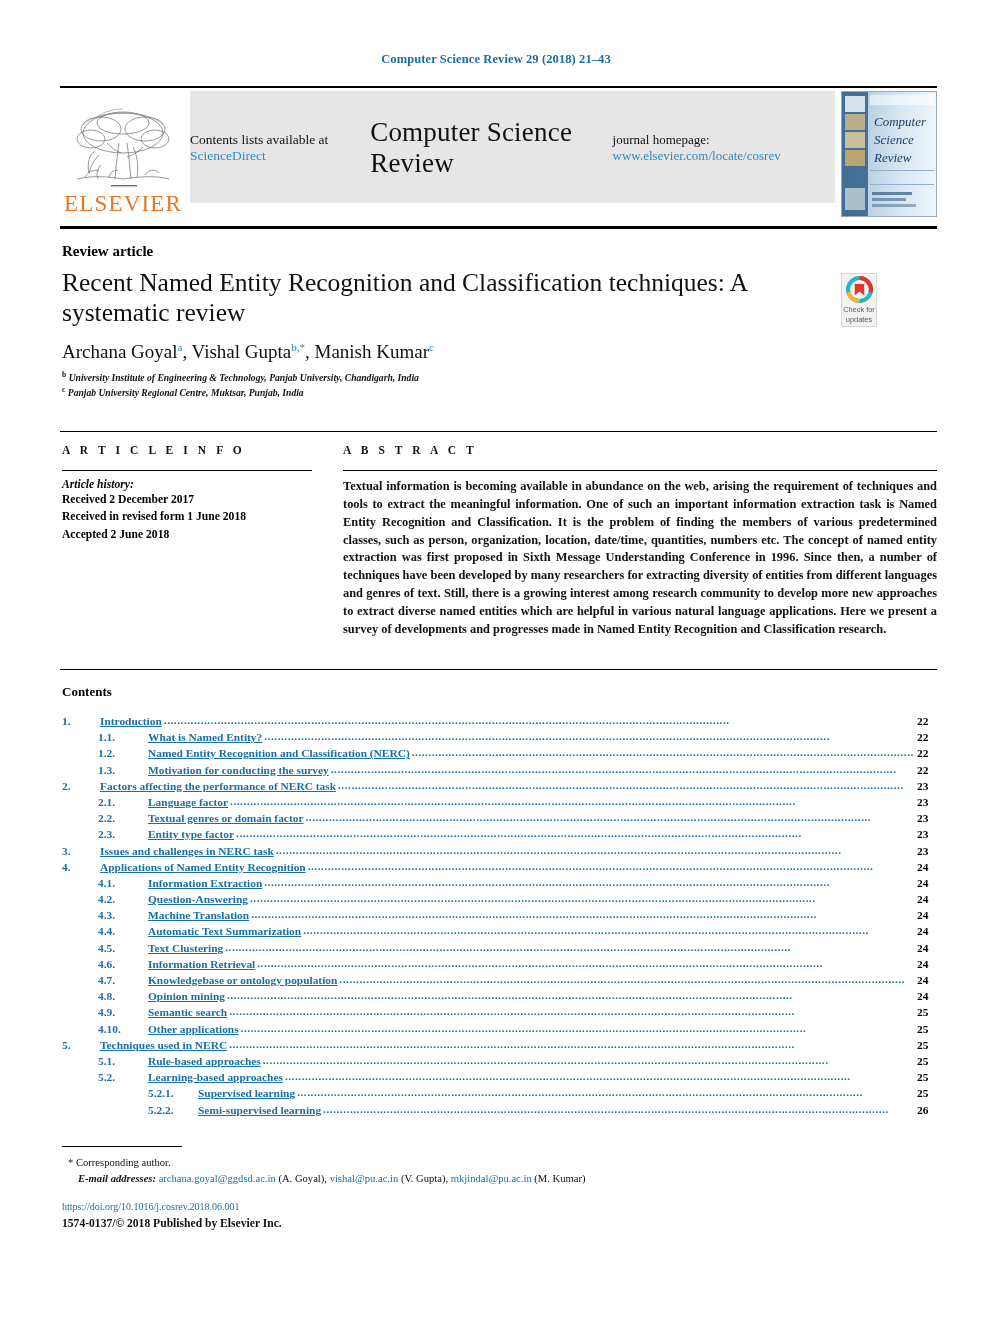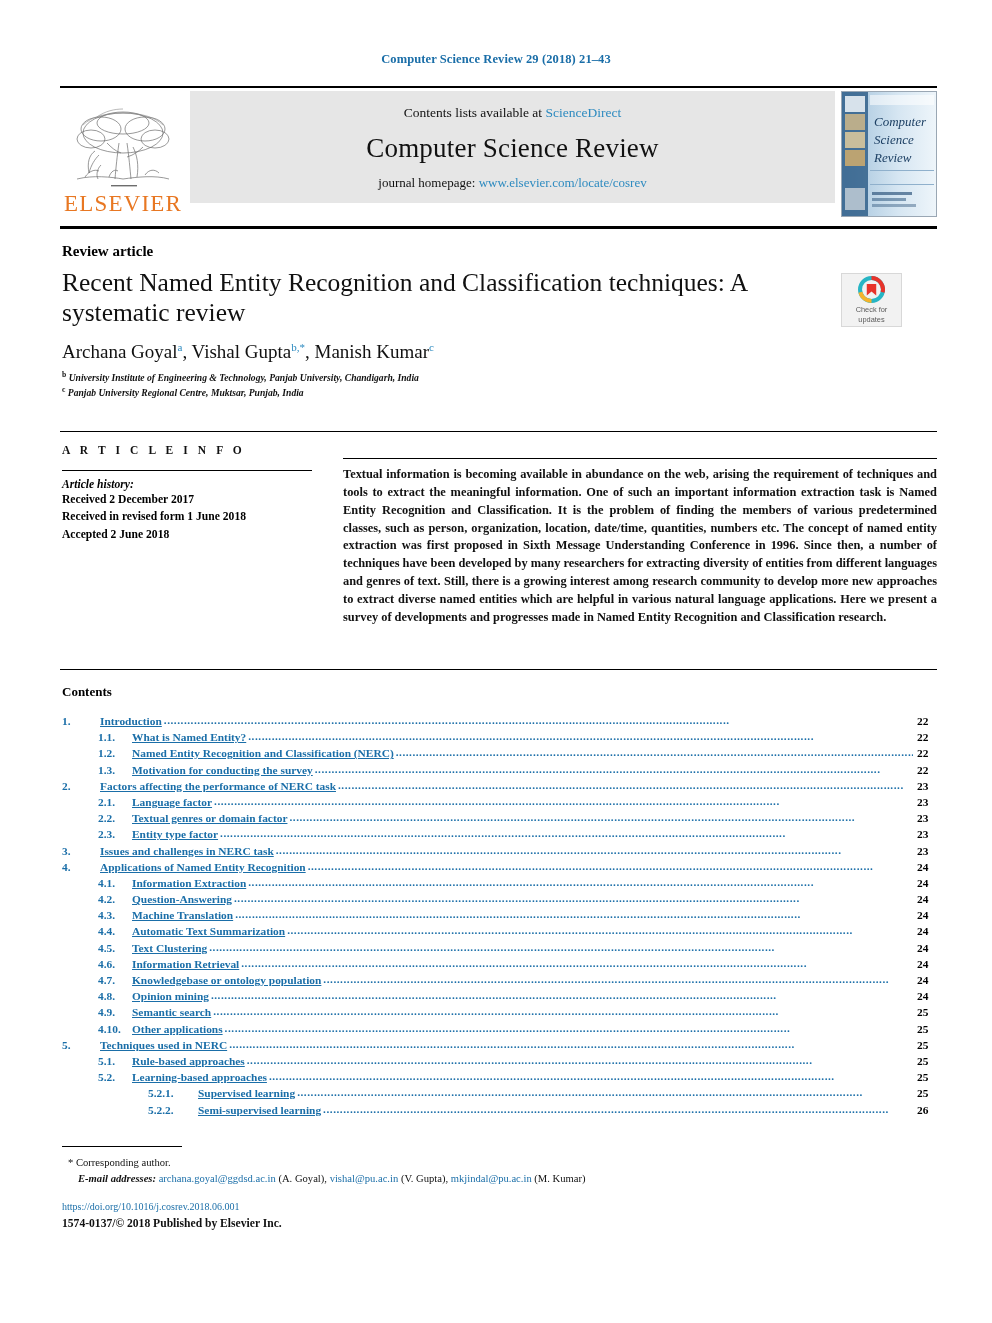--- a/index.html
+++ b/index.html
@@ -61,21 +61,20 @@
     letter-spacing: 1.2px;
     line-height: 1;
     margin-top: 1px;
   }
   .journal-band {
     flex: 1 1 auto;
     background: #e6e6e6;
     margin-left: 4px;
     margin-right: 6px;
     display: flex;
-    flex-direction: column;
     justify-content: space-between;
     align-items: center;
     padding: 14px 0 12px 0;
     height: 112px;
     box-sizing: border-box;
   }
   .contents-line {
     font-size: 13.5px;
     color: #111;
   }
@@ -148,21 +147,21 @@
     line-height: 1.42;
     color: #111;
   }
   .affils sup { font-style: normal; font-size: 7.6px; }
 
   
   .crossmark {
     position: absolute;
     top: 273px;
     left: 841px;
-    width: 61px;
+    width: 36px;
     height: 54px;
     background: #f2f2f2;
     border: 1px solid #d8d8d8;
     box-sizing: border-box;
     display:flex;
     flex-direction:column;
     align-items:center;
     justify-content:center;
   }
   .crossmark .cm-text {
@@ -262,21 +261,21 @@
   .toc-page {
     flex: 0 0 22px;
     text-align: left;
     color: #000;
     font-weight: bold;
     padding-left: 4px;
   }
   .lvl1 .toc-num  { width: 26px; margin-left: 0px; }
   .lvl1 .toc-label{ margin-left: 12px; }
   .lvl2 .toc-num  { width: 34px; margin-left: 36px; }
-  .lvl2 .toc-label{ margin-left: 0; }
+  .lvl2 .toc-label{ margin-left: 16px; }
   .lvl3 .toc-num  { width: 40px; margin-left: 86px; }
   .lvl3 .toc-label{ margin-left: 10px; }
 
   
   .foot-rule {
     position: absolute;
     top: 1146px;
     left: 62px;
     width: 120px;
     height: 1px;
@@ -411,20 +410,21 @@
   <div class="info-col">
     <div class="sec-head">A R T I C L E   I N F O</div>
     <div class="sec-underline"></div>
     <div class="hist-label">Article history:</div>
     <div class="hist-line">Received 2 December 2017</div>
     <div class="hist-line">Received in revised form 1 June 2018</div>
     <div class="hist-line">Accepted 2 June 2018</div>
   </div>
 
   <div class="abs-col">
+    <div class="sec-head">A B S T R A C T</div>
     <div class="sec-underline"></div>
     <div class="abstract-body">Textual information is becoming available in abundance on the web, arising the requirement of techniques and tools to extract the meaningful information. One of such an important information extraction task is Named Entity Recognition and Classification. It is the problem of finding the members of various predetermined classes, such as person, organization, location, date/time, quantities, numbers etc. The concept of named entity extraction was first proposed in Sixth Message Understanding Conference in 1996. Since then, a number of techniques have been developed by many researchers for extracting diversity of entities from different languages and genres of text. Still, there is a growing interest among research community to develop more new approaches to extract diverse named entities which are helpful in various natural language applications. Here we present a survey of developments and progresses made in Named Entity Recognition and Classification research.</div>
   </div>
 
   <div class="sec-rule" id="rule-contents"></div>
 
   <div class="contents-title">Contents</div>
 
   <div class="toc" id="toc">
       <div class="toc-row lvl1">

